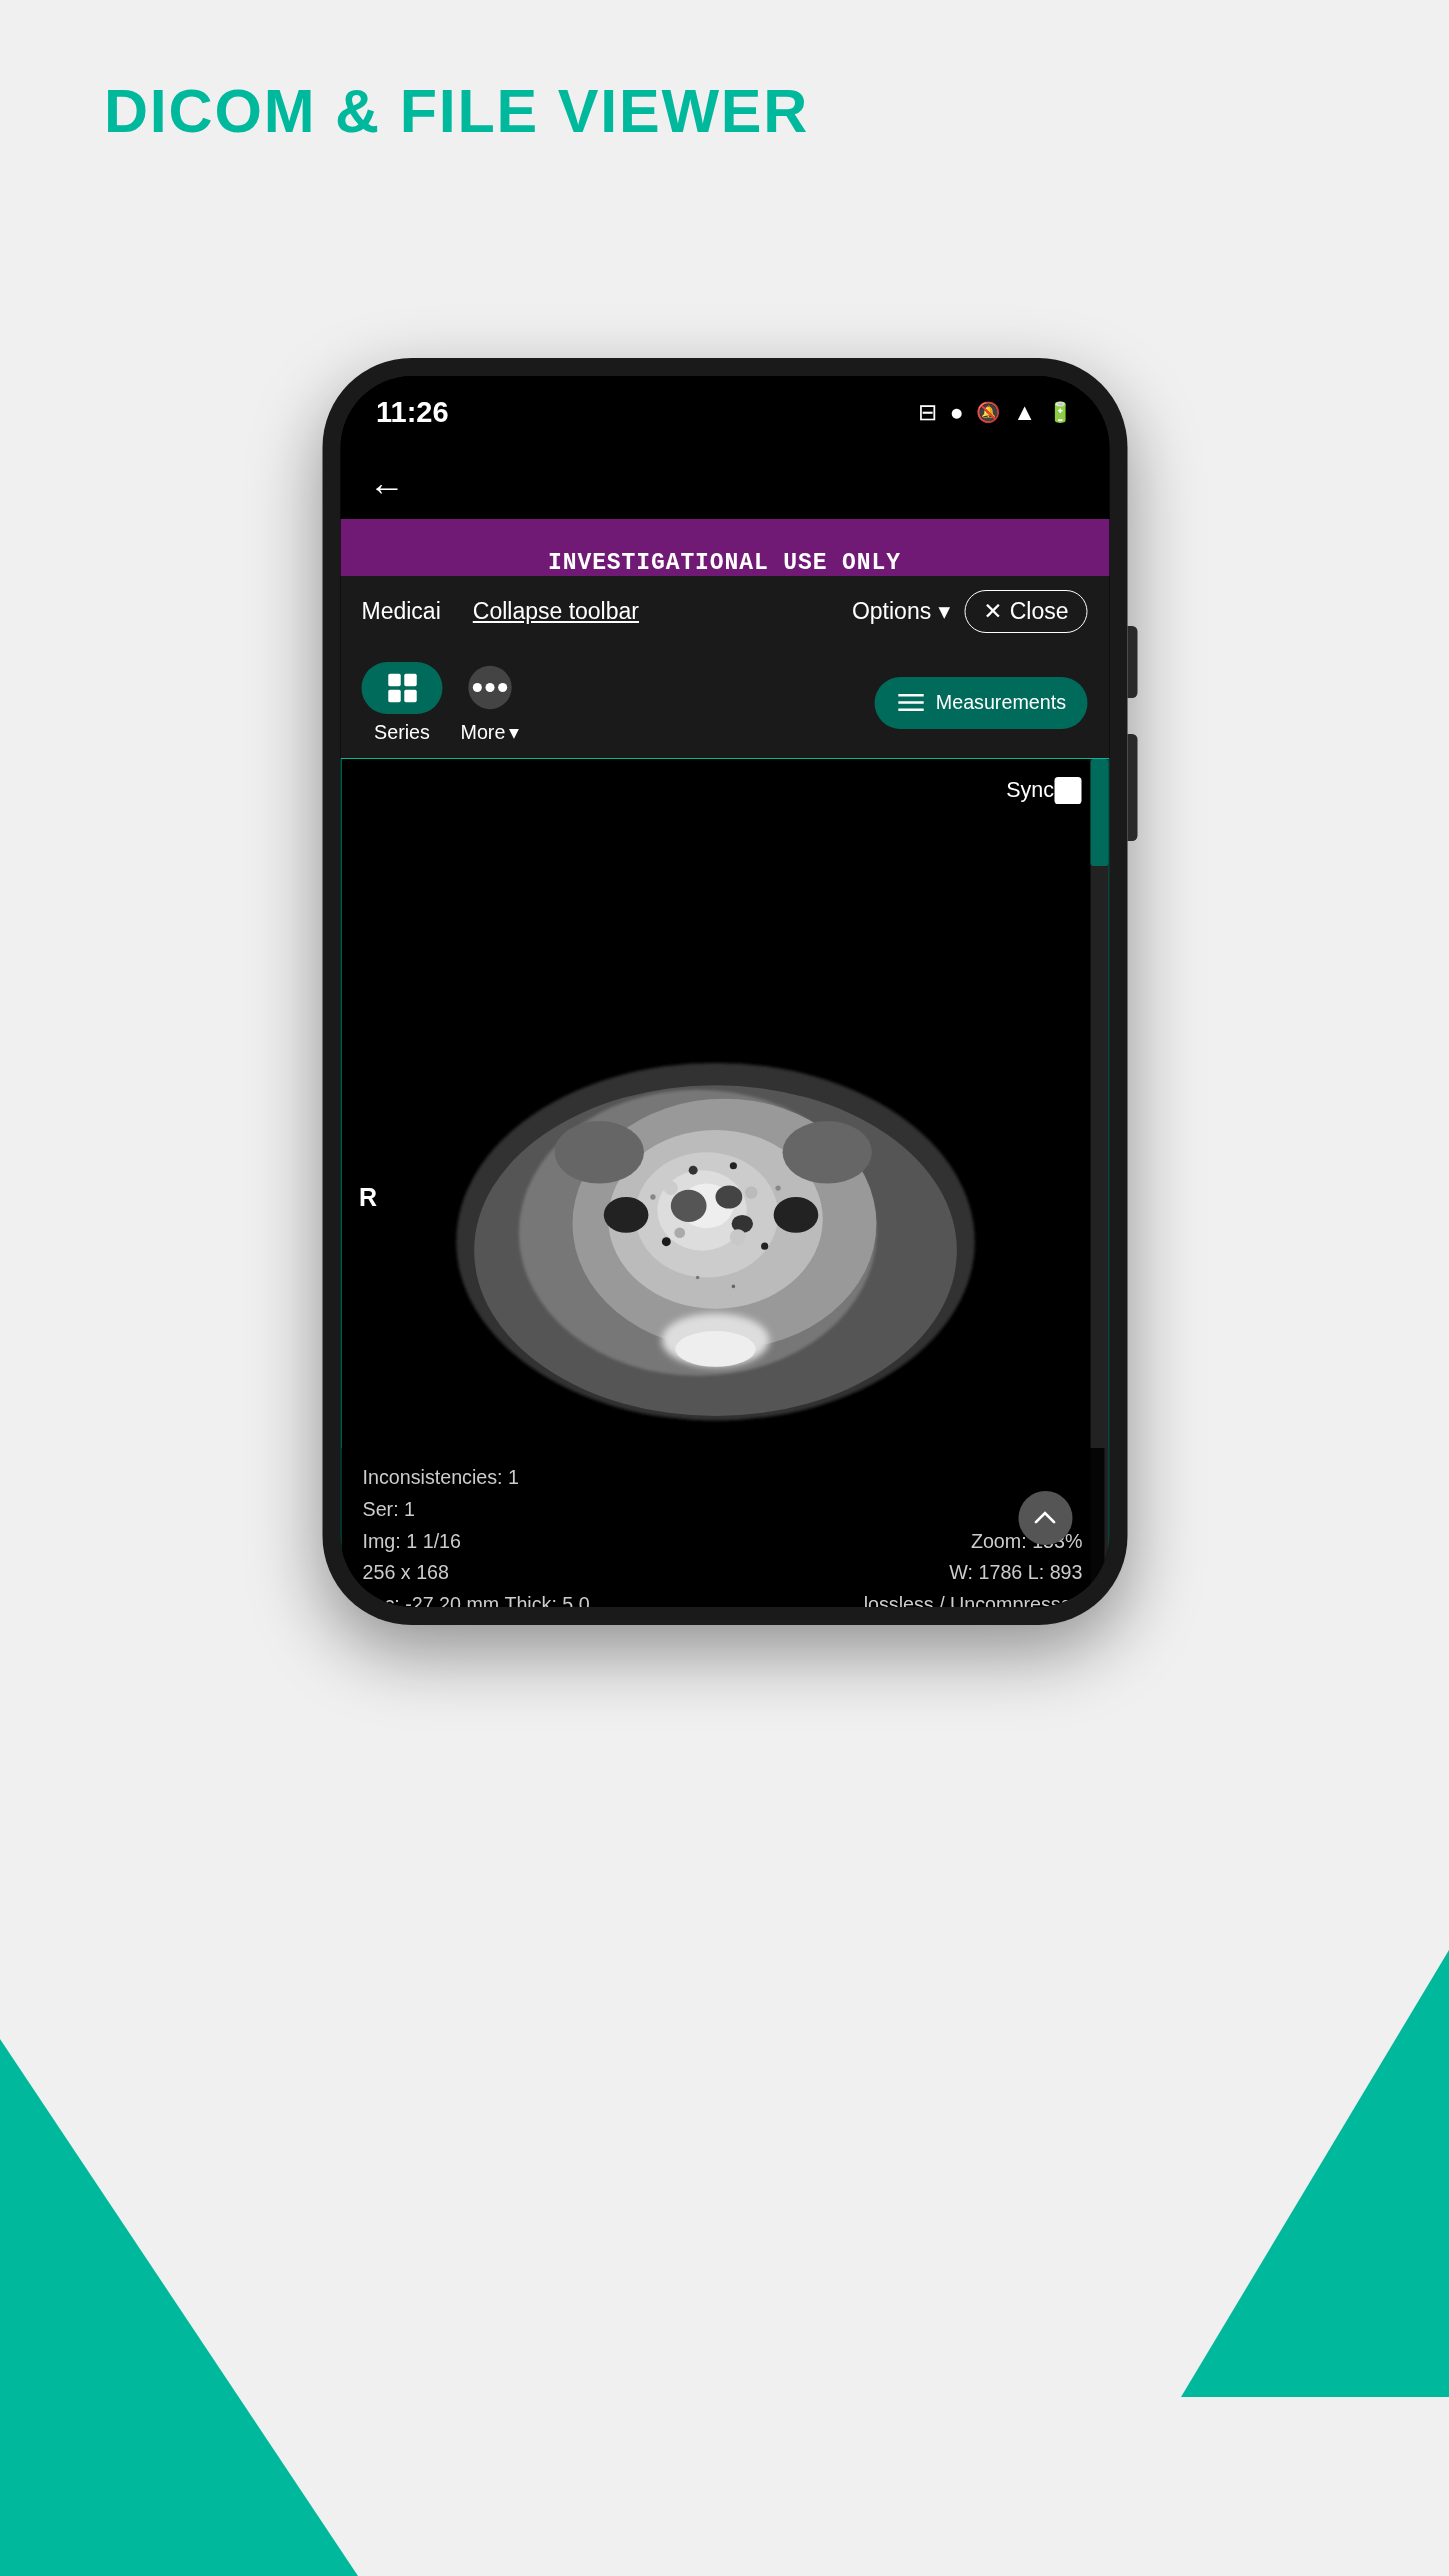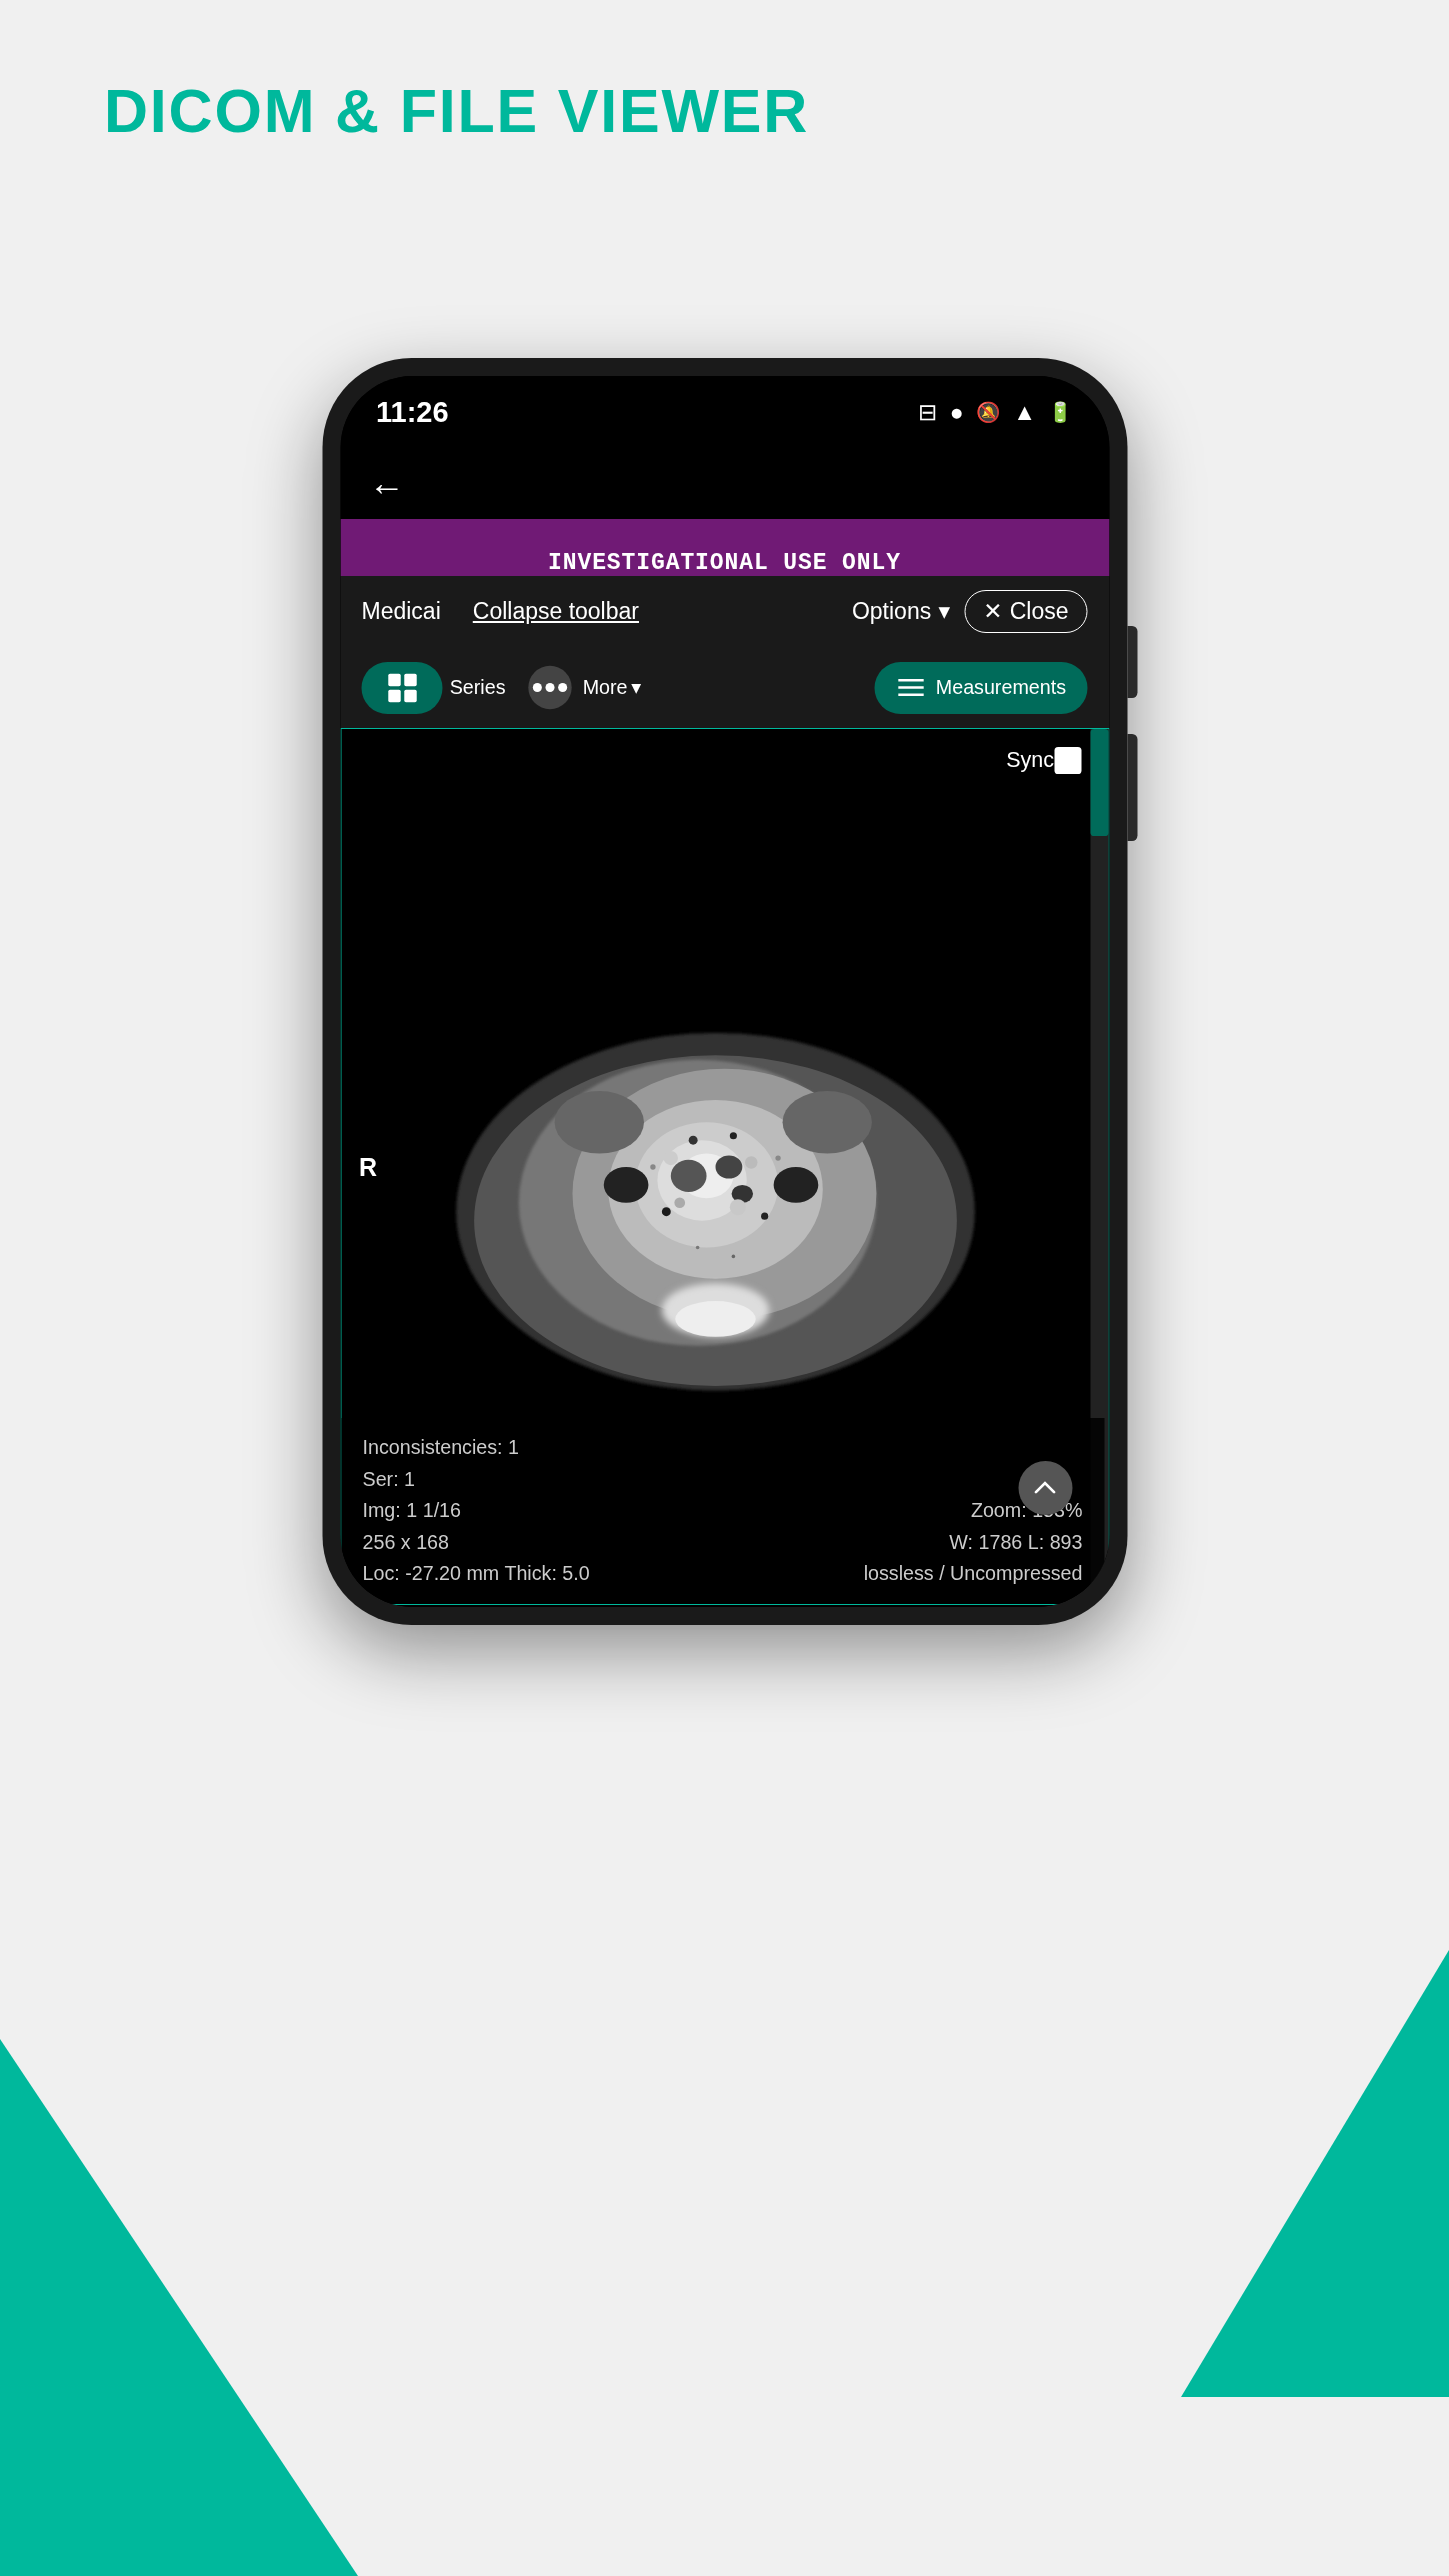--- a/index.html
+++ b/index.html
@@ -248,21 +248,21 @@
     .tools-row {
       background: #1a1a1a;
       padding: 14.3px 21.5px;
       display: flex;
       align-items: center;
       gap: 18px;
     }
 
     .tool-btn {
       display: flex;
-      flex-direction: row;
+      flex-direction: column;
       align-items: center;
       gap: 7.2px;
     }
 
     .tool-btn-icon {
       background: #006b5a;
       border-radius: 27px;
       width: 81px;
       height: 52px;
       display: flex;

